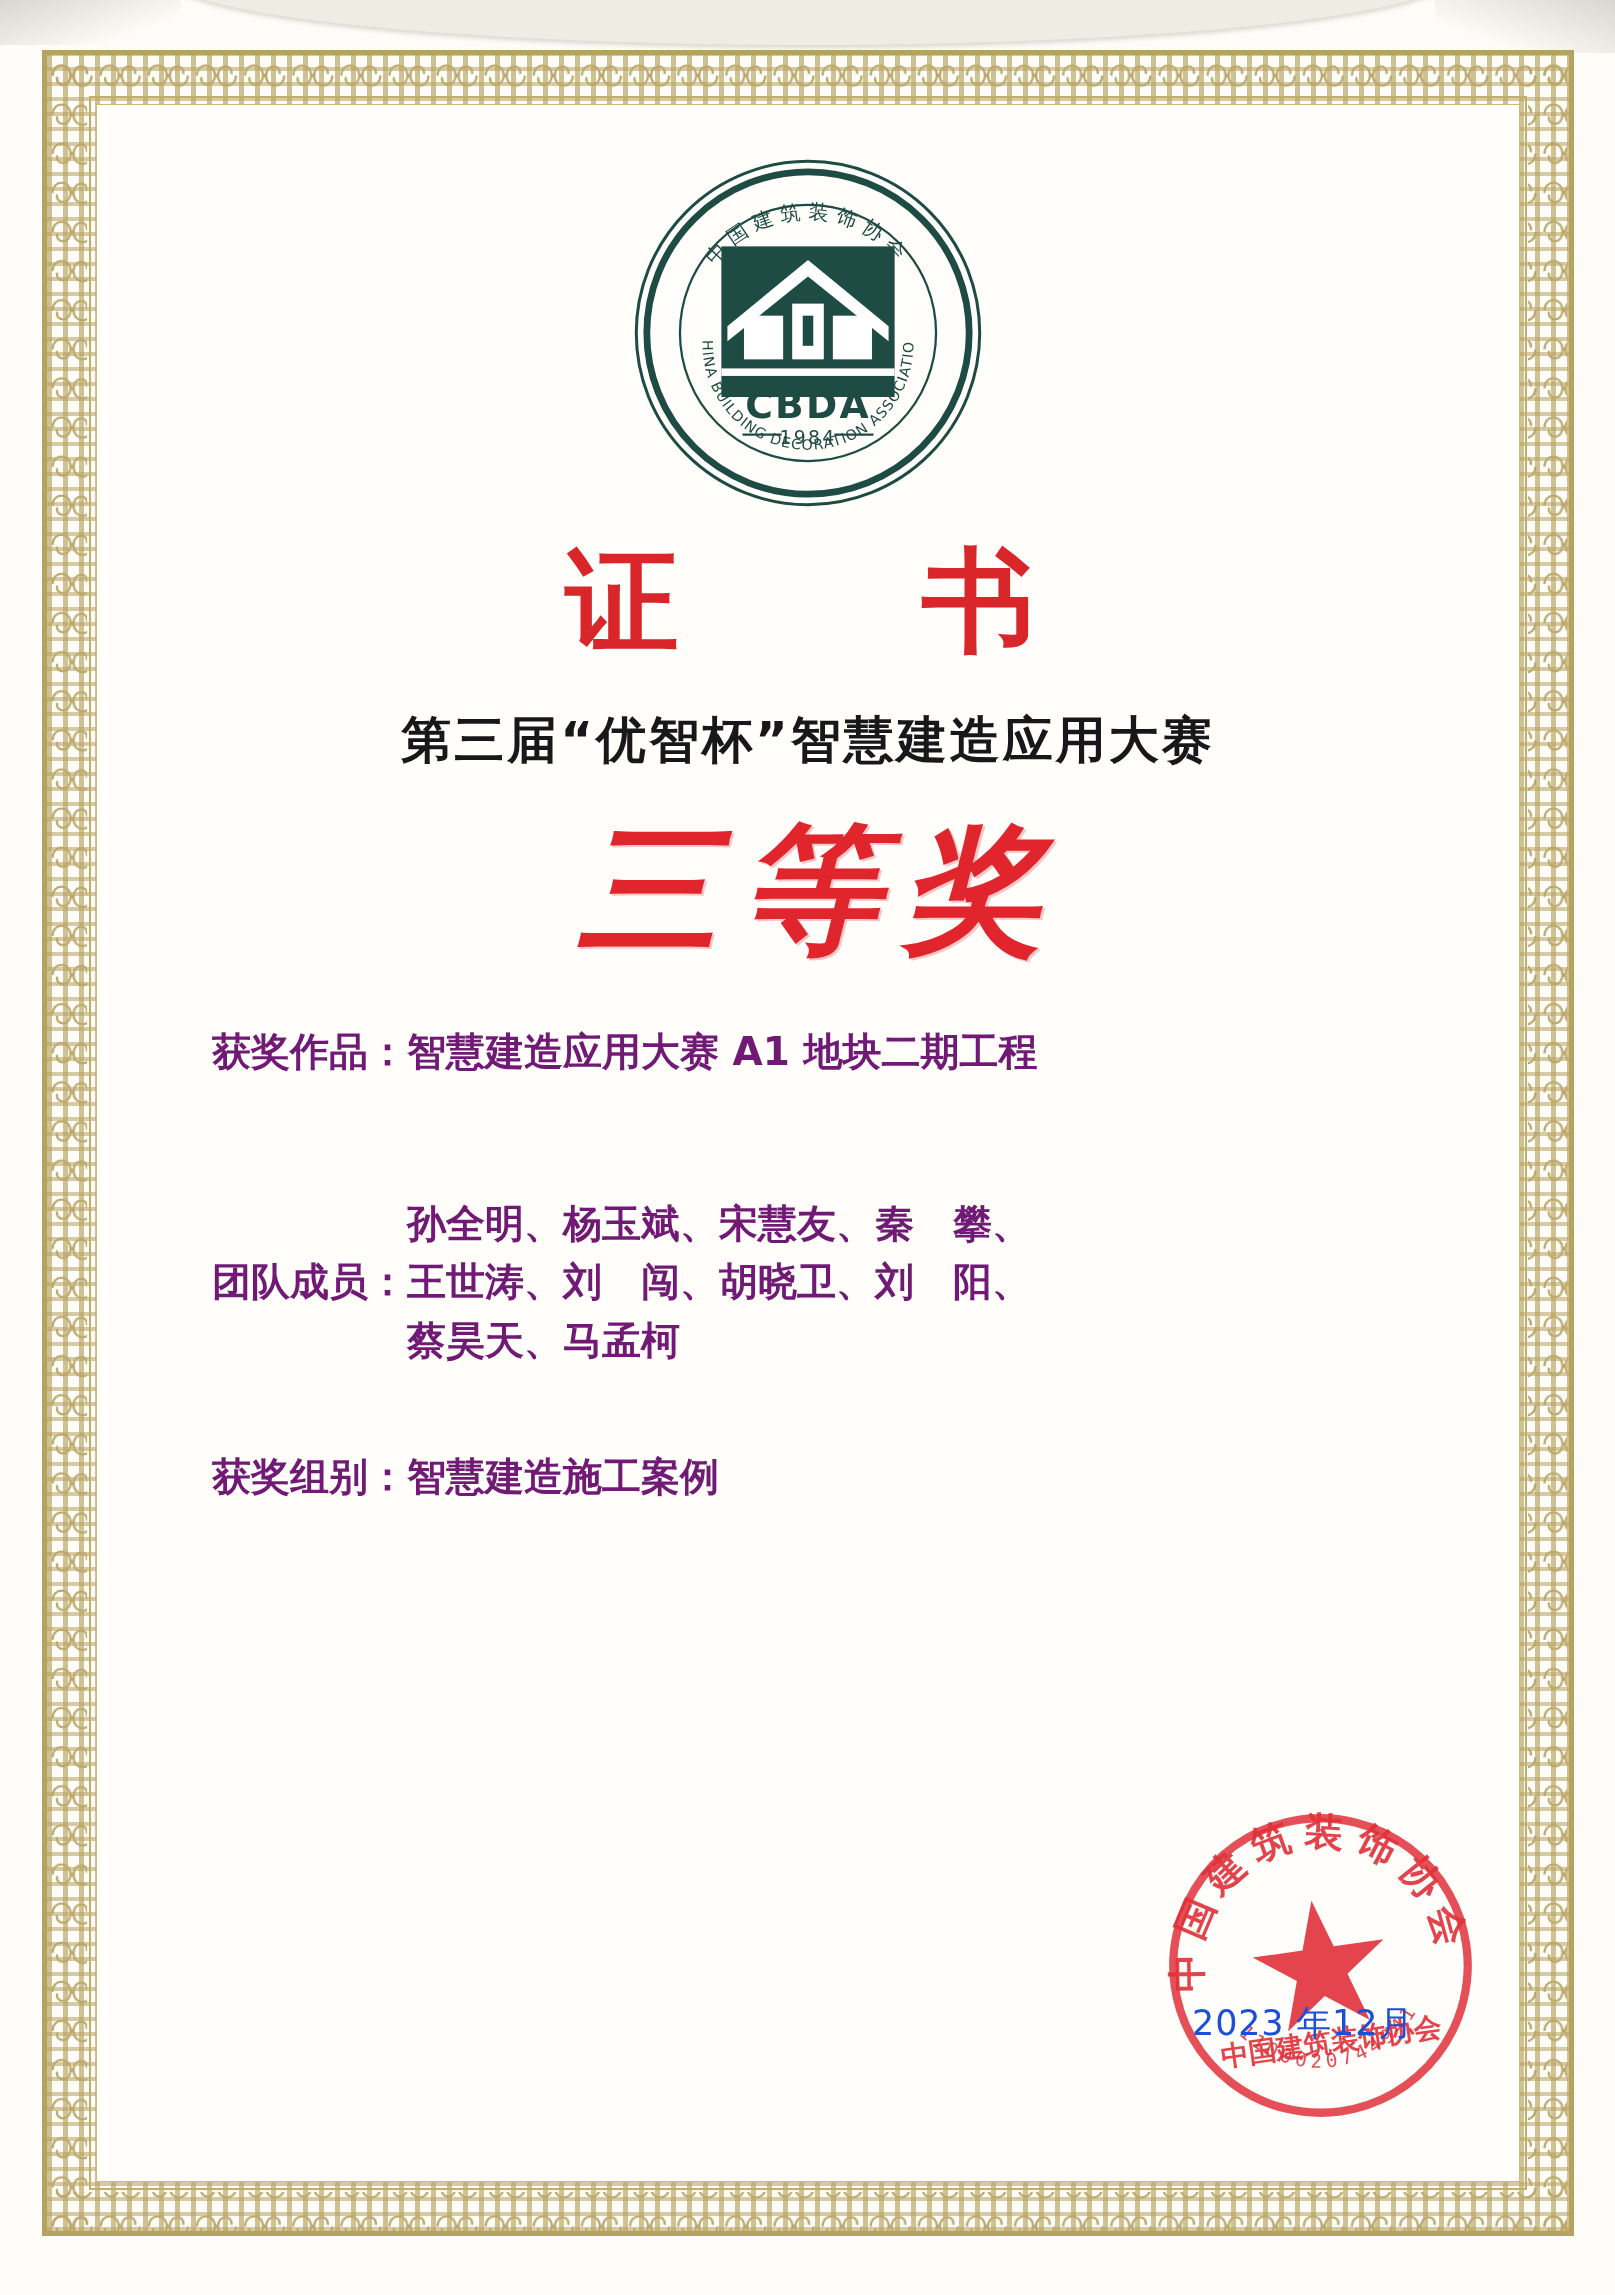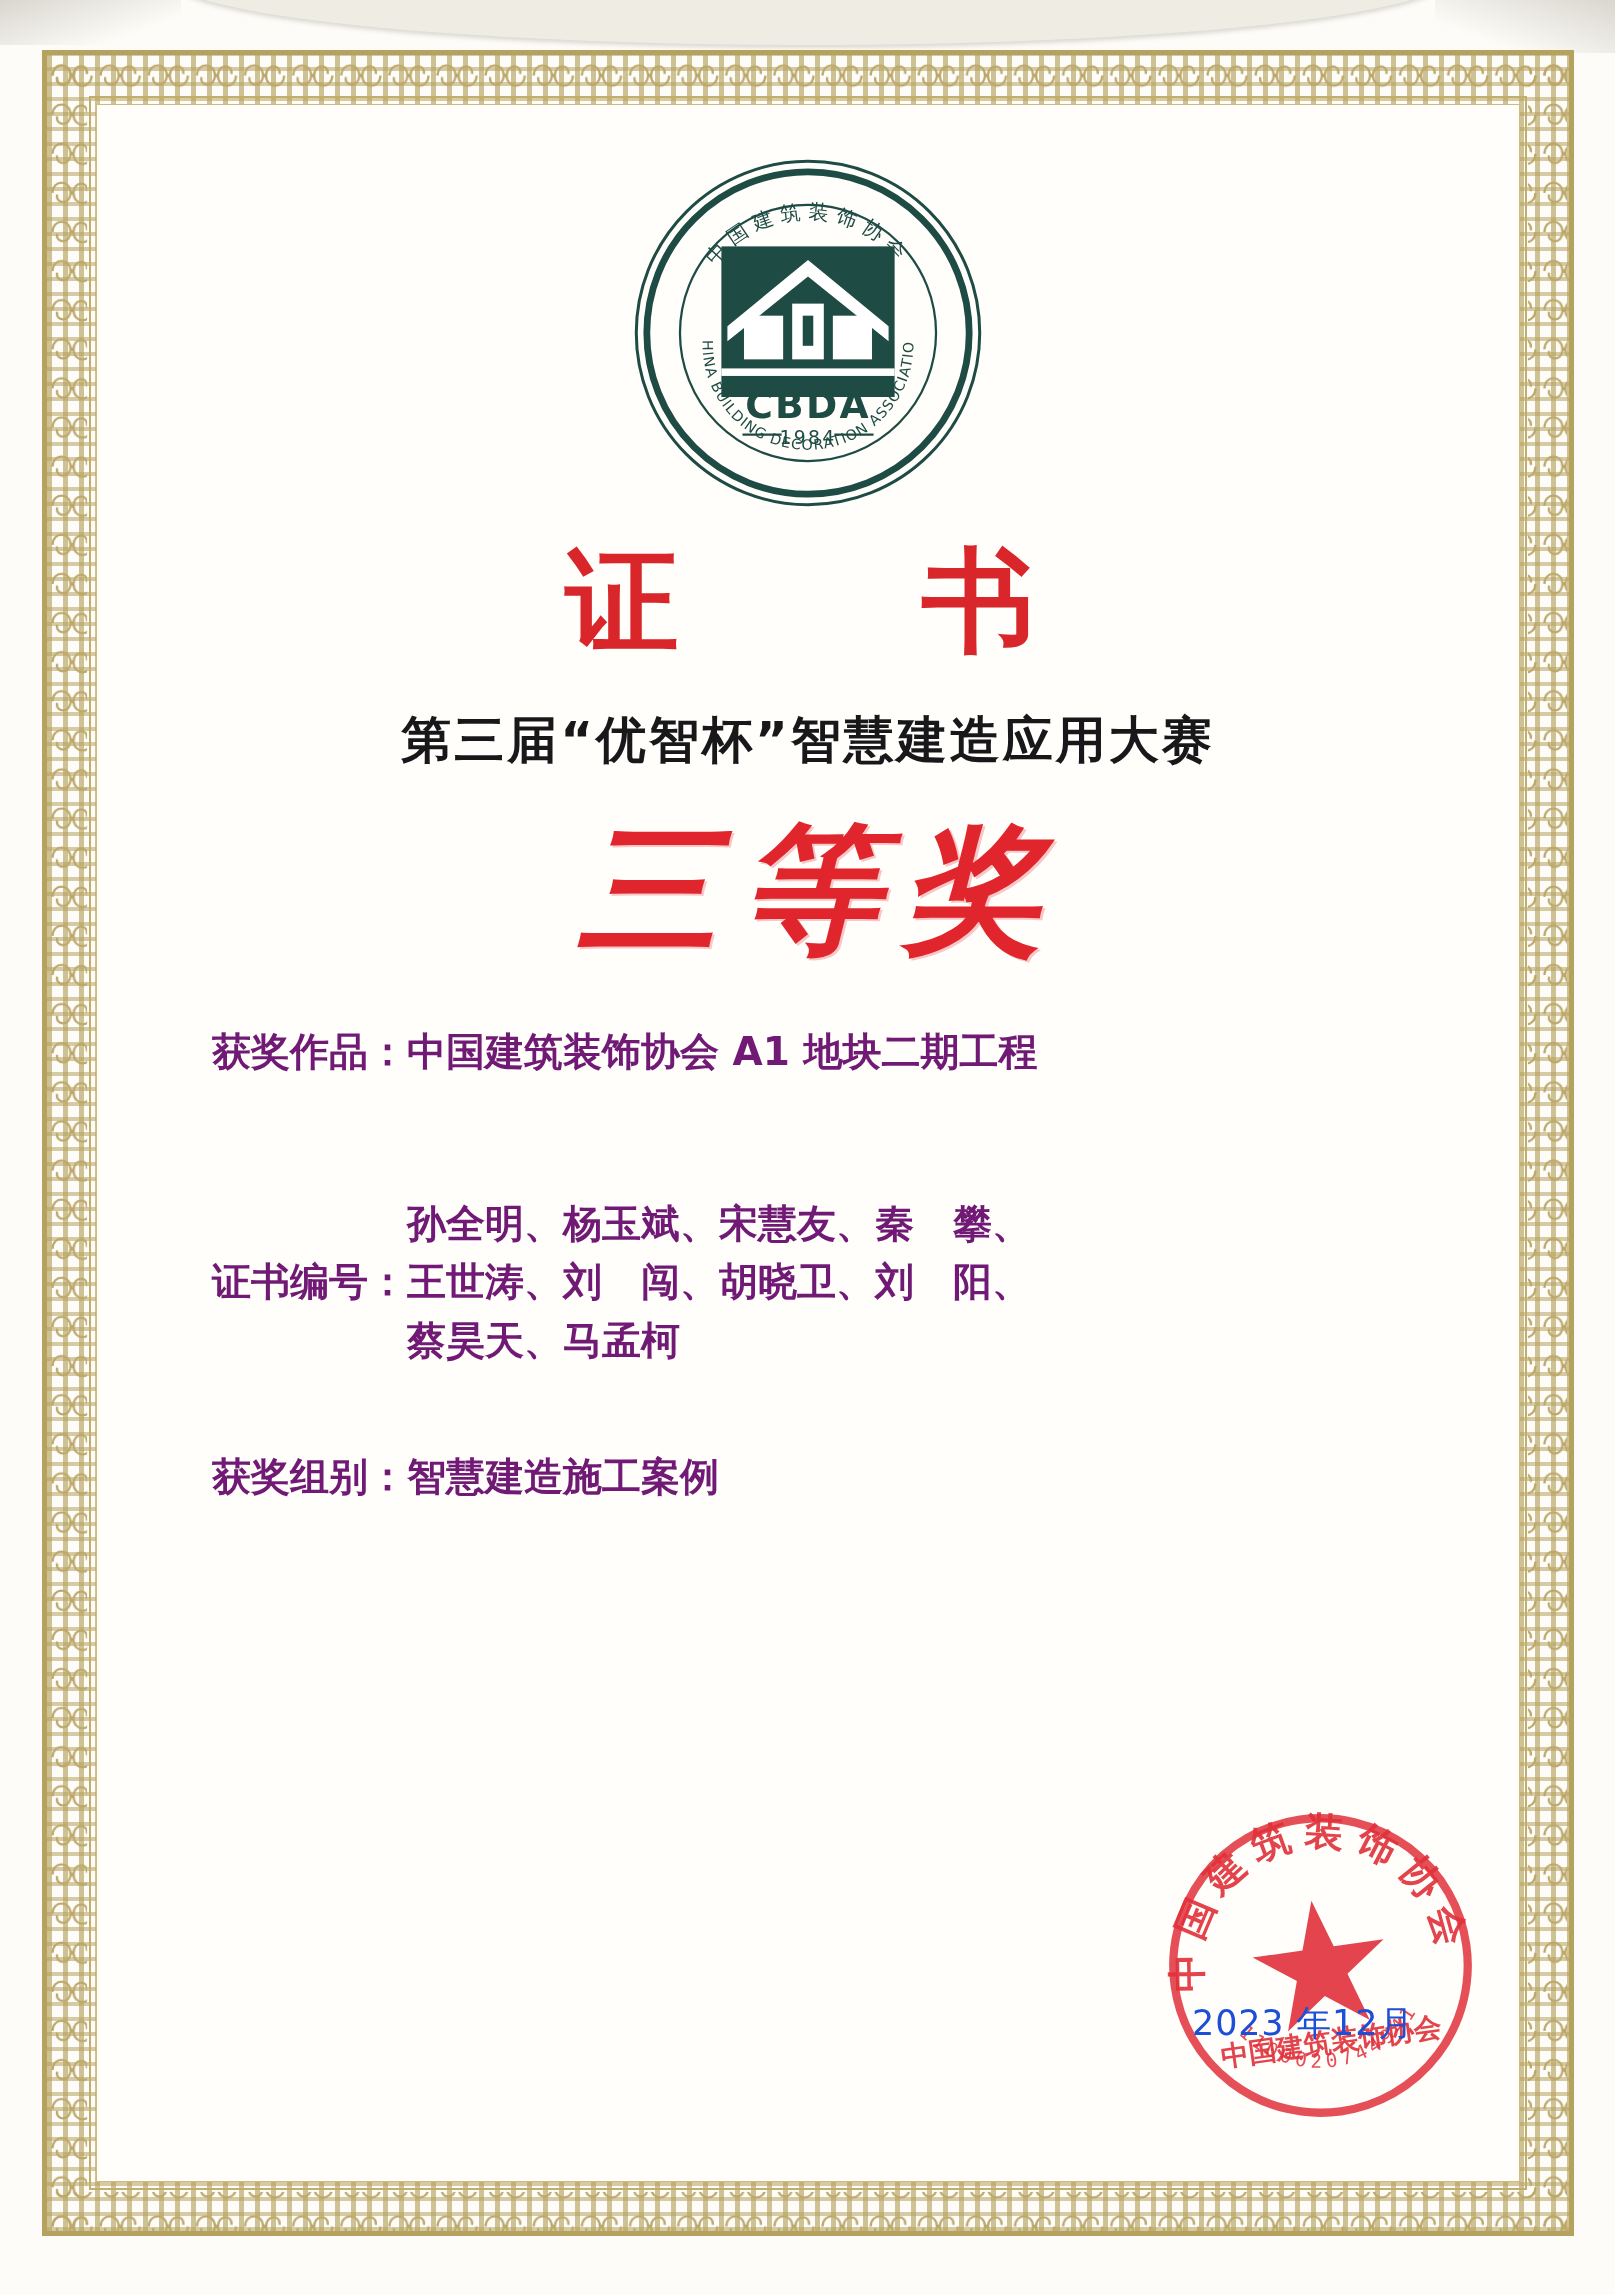--- a/index.html
+++ b/index.html
@@ -260,27 +260,27 @@
     <div class="cert-title">证　书</div>
 
     <div class="cert-subtitle">第三届“优智杯”智慧建造应用大赛</div>
 
     <div class="award-level">三等奖</div>
 
     <div class="fields">
 
       <div class="field-row">
         <span class="field-label">获奖作品：</span>
-        <span class="field-value">中国建筑装饰协会 A1 地块二期工程</span>
+        <span class="field-value">智慧建造应用大赛 A1 地块二期工程</span>
       </div>
 
       <div class="gap-lg"></div>
 
       <div class="field-row">
-        <span class="field-label">证书编号：</span>
+        <span class="field-label">团队成员：</span>
         <span class="member-lines">
           <div class="member-line">孙全明、杨玉斌、宋慧友、秦　攀、</div>
           <div class="member-line">王世涛、刘　闯、胡晓卫、刘　阳、</div>
           <div class="member-line">蔡昊天、马孟柯</div>
         </span>
       </div>
 
       <div class="gap-md"></div>
 
       <div class="field-row">

